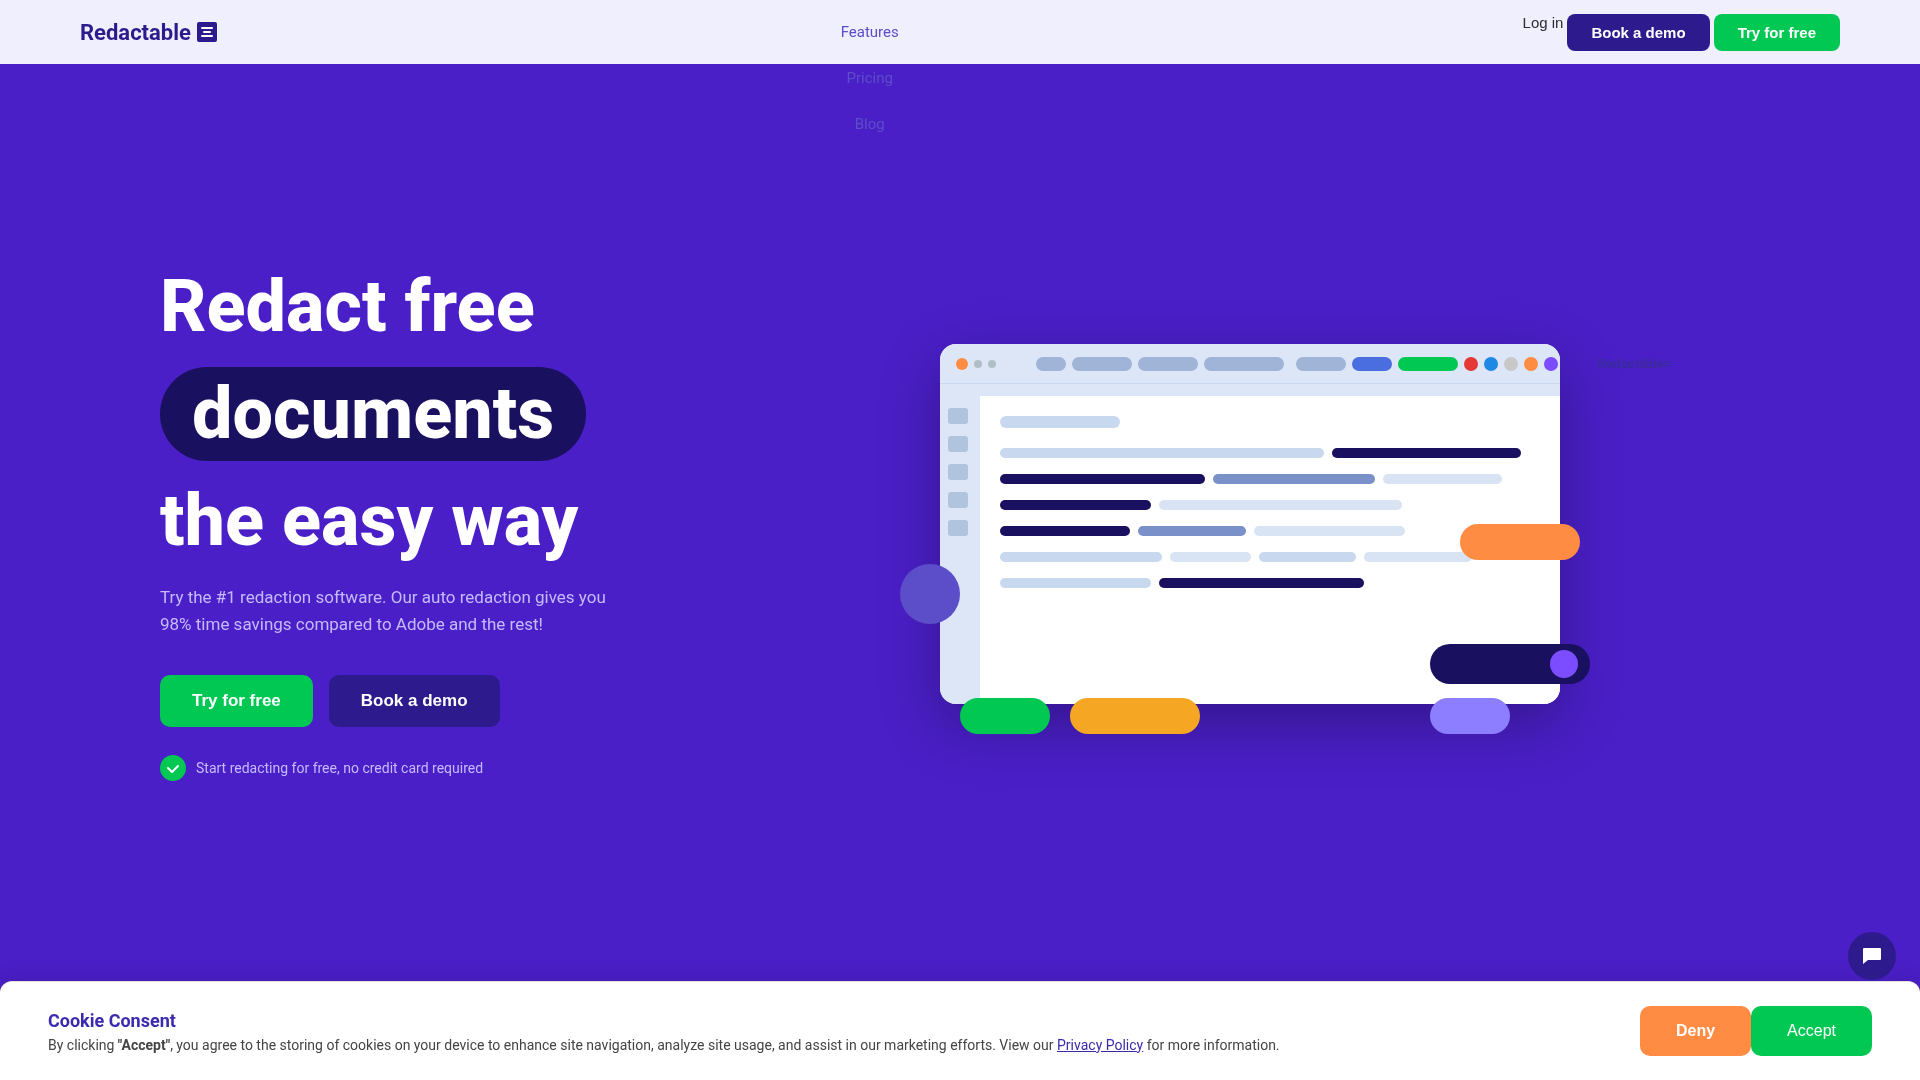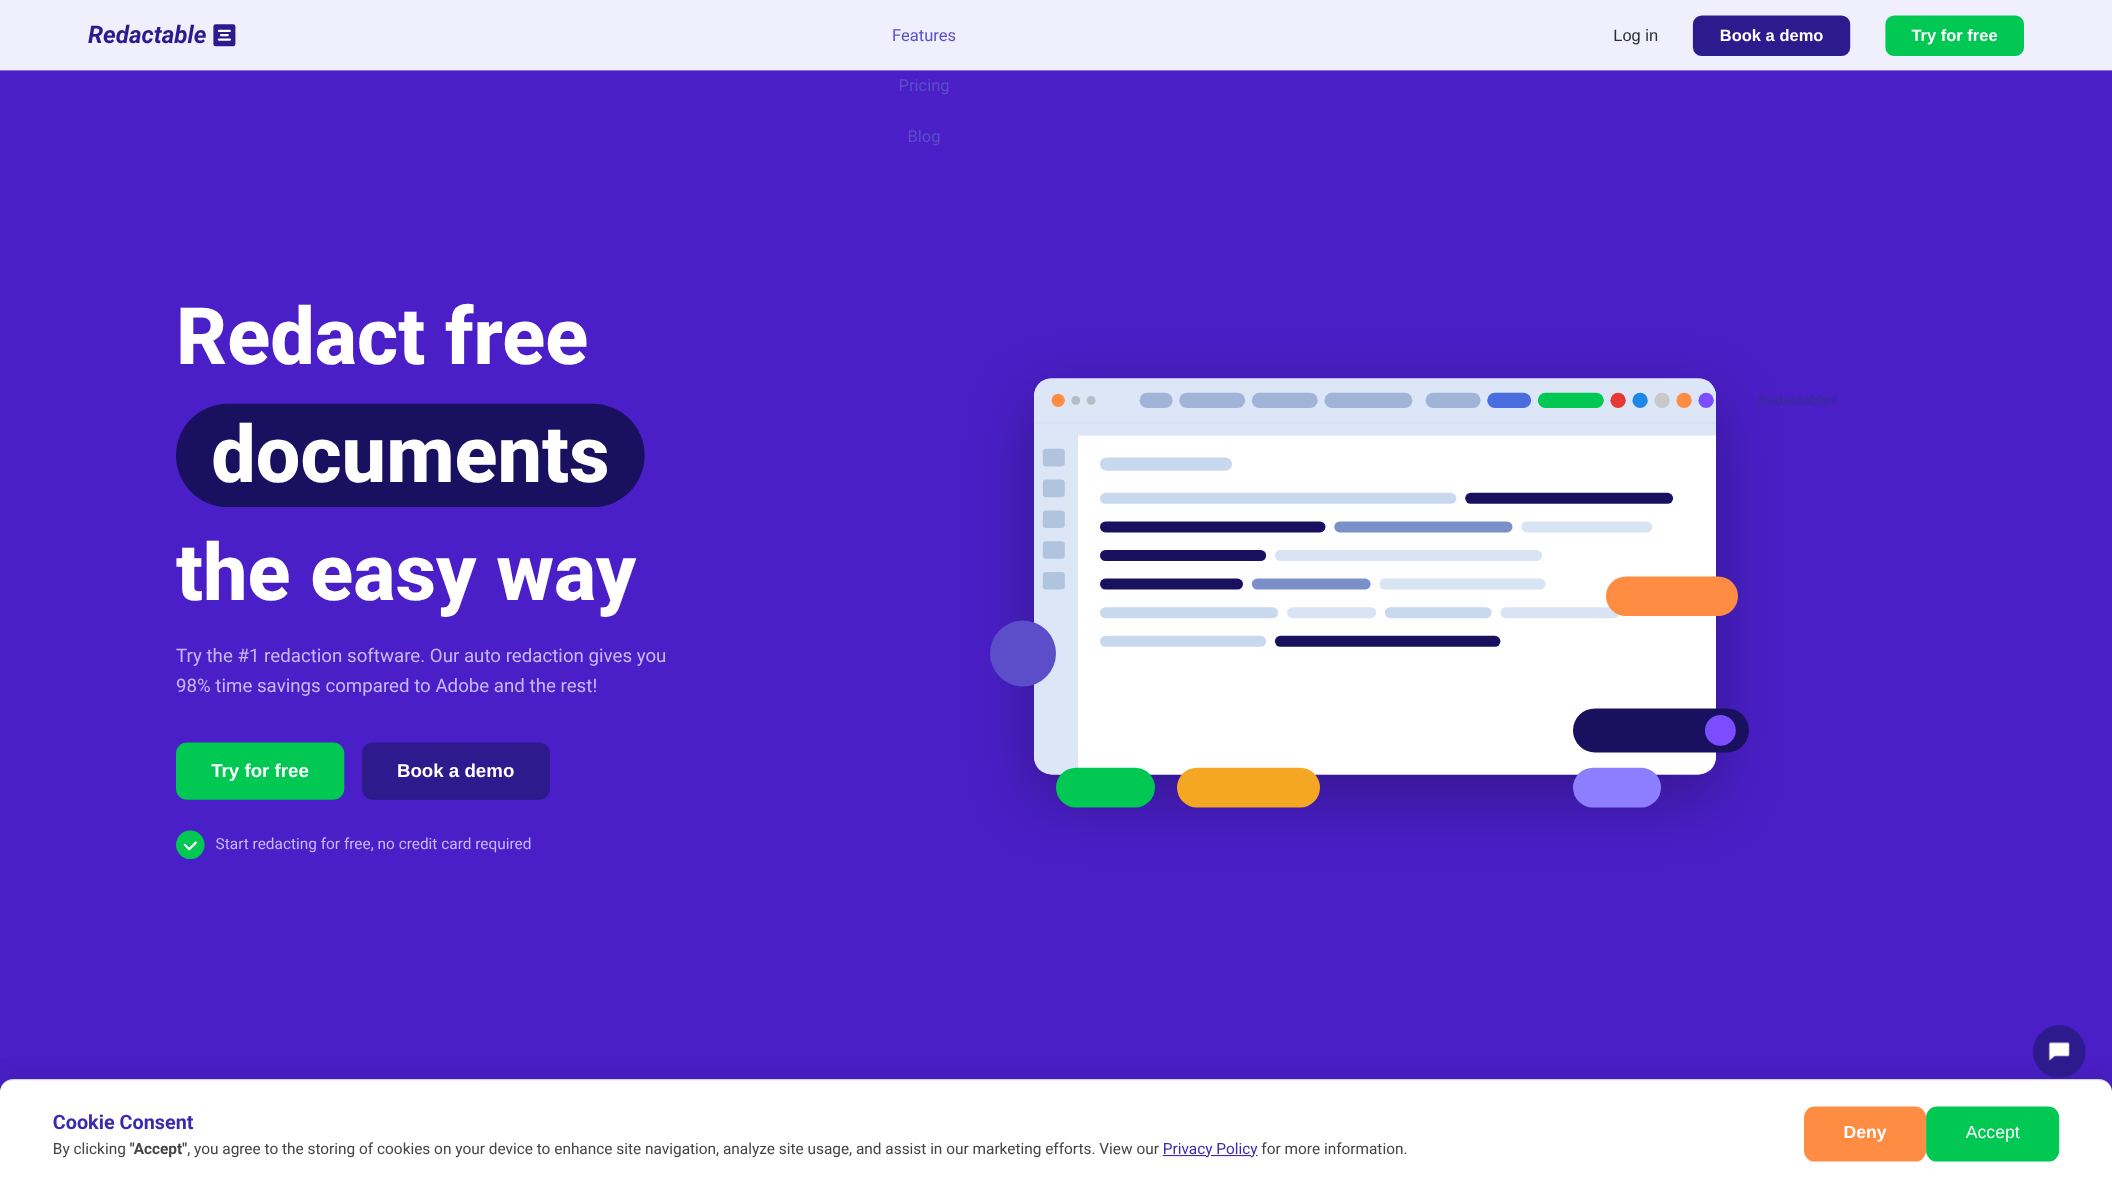--- a/index.html
+++ b/index.html
@@ -25,21 +25,20 @@
     }
     .navbar-logo {
       display: flex;
       align-items: center;
       gap: 4px;
     }
     .logo-text {
       font-size: 22px;
       font-weight: 700;
       color: #2d1b8e;
-      font-style: italic;
     }
     .logo-icon {
       width: 20px;
       height: 20px;
       background: #2d1b8e;
       border-radius: 2px;
       display: inline-flex;
       flex-direction: column;
       justify-content: center;
       align-items: center;
@@ -65,22 +64,22 @@
     .nav-link {
       font-size: 15px;
       color: #5b4ec8;
       text-decoration: none;
       cursor: pointer;
     }
     .nav-link.active { color: #5b4ec8; font-weight: 600; }
 
     .nav-actions {
       display: flex;
-      align-items: center;
-      gap: 32px;
+      align-items: flex-start;
+      gap: 4px;
     }
     .btn-login {
       font-size: 15px;
       color: #2d2d2d;
       background: none;
       border: none;
       cursor: pointer;
     }
     .btn-book-demo {
       background: #2d1b8e;

